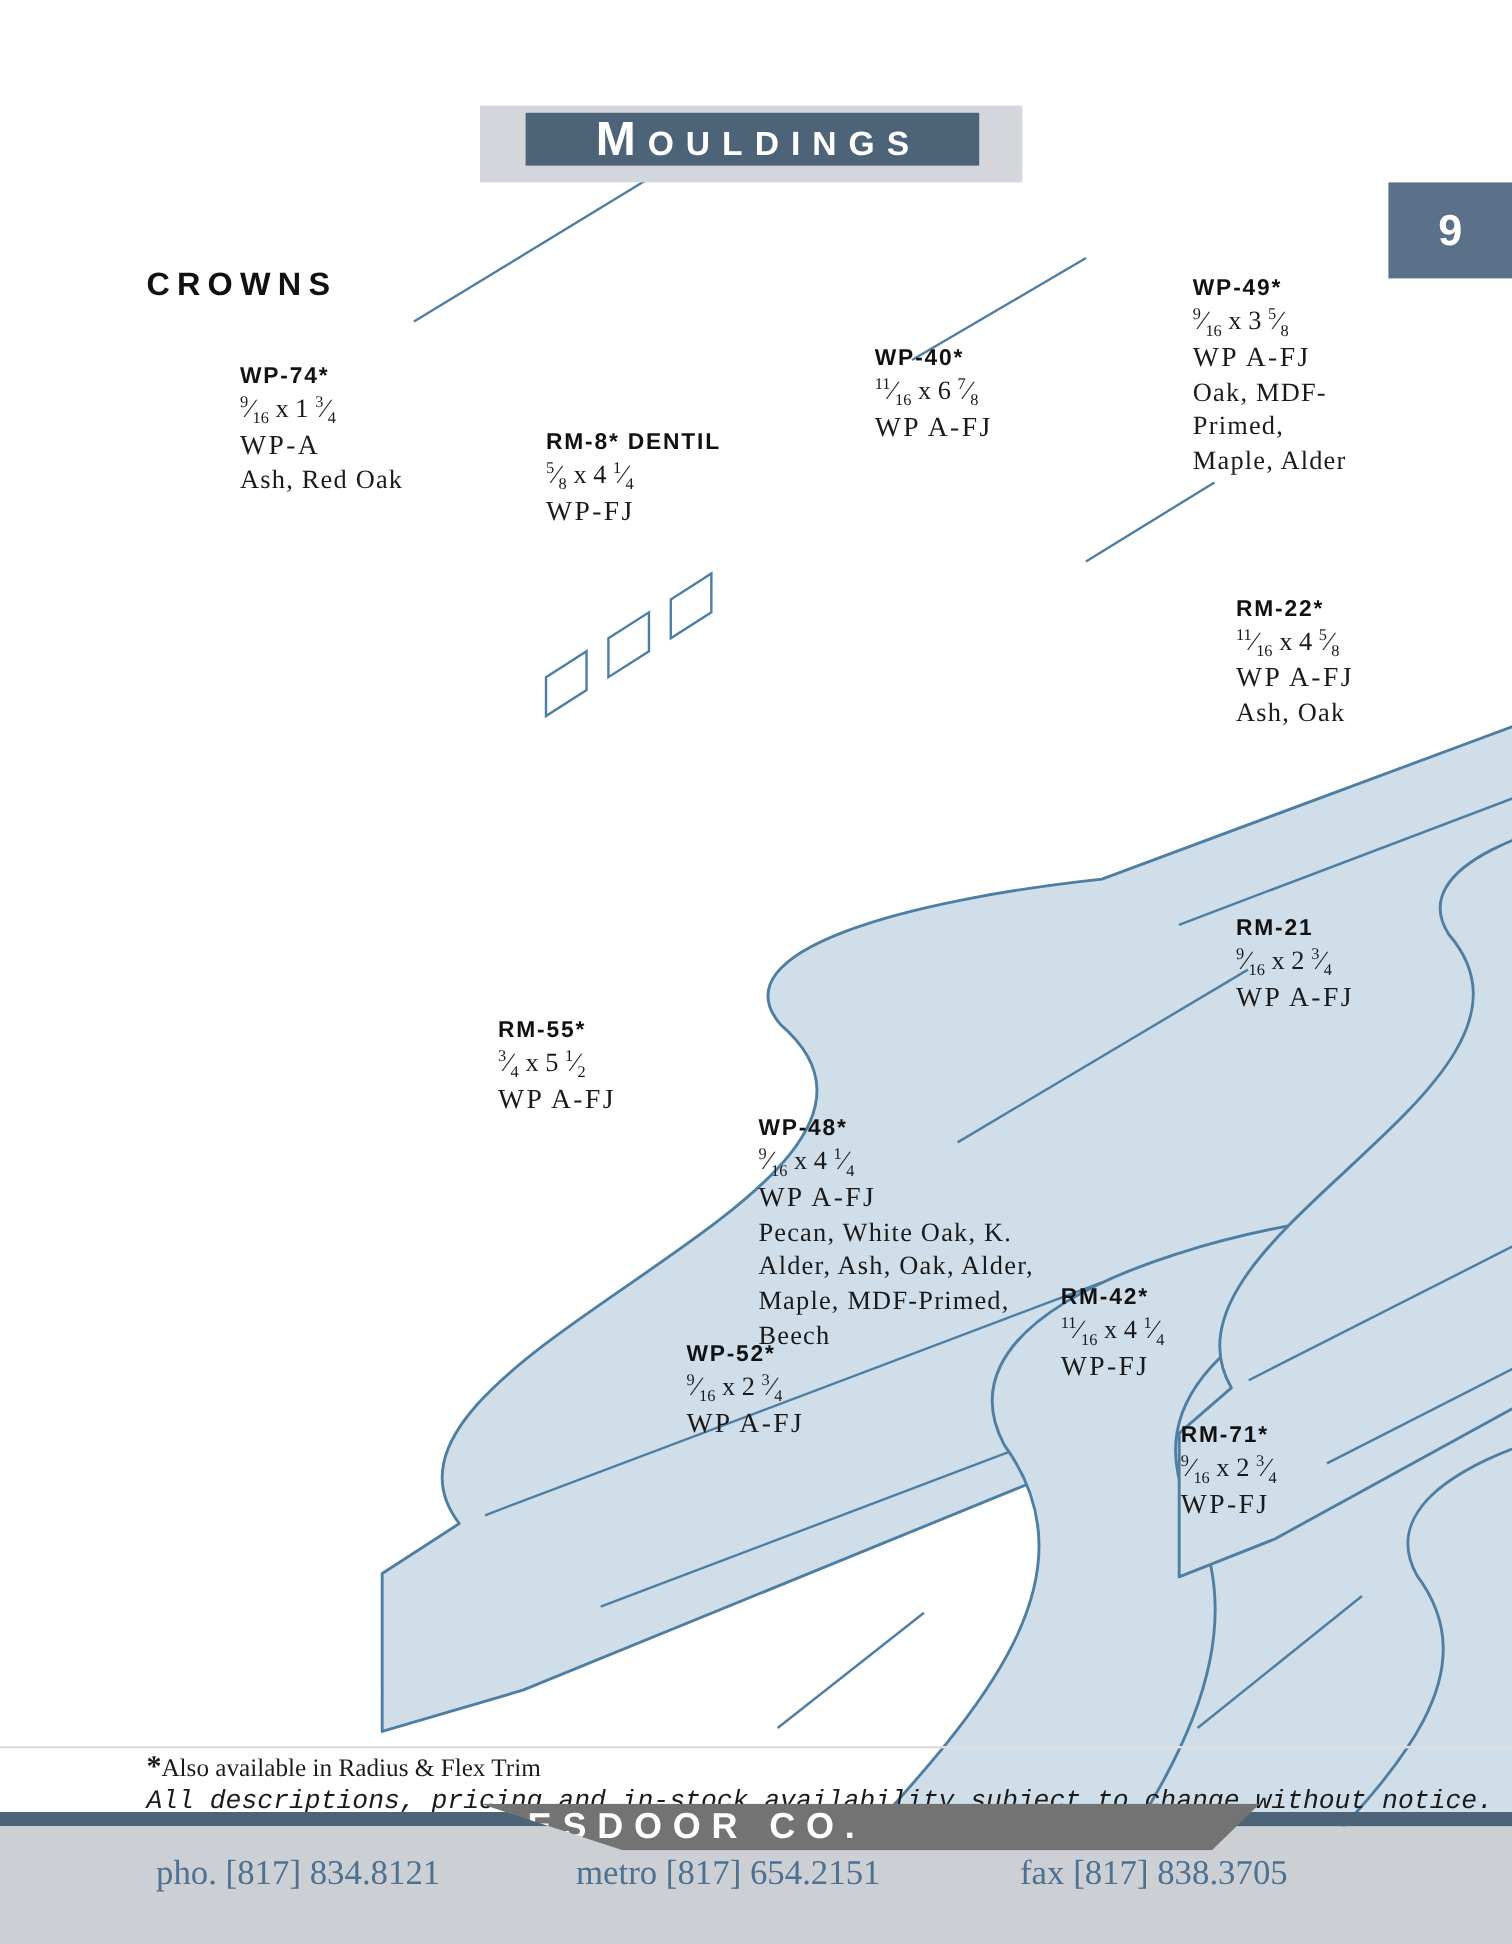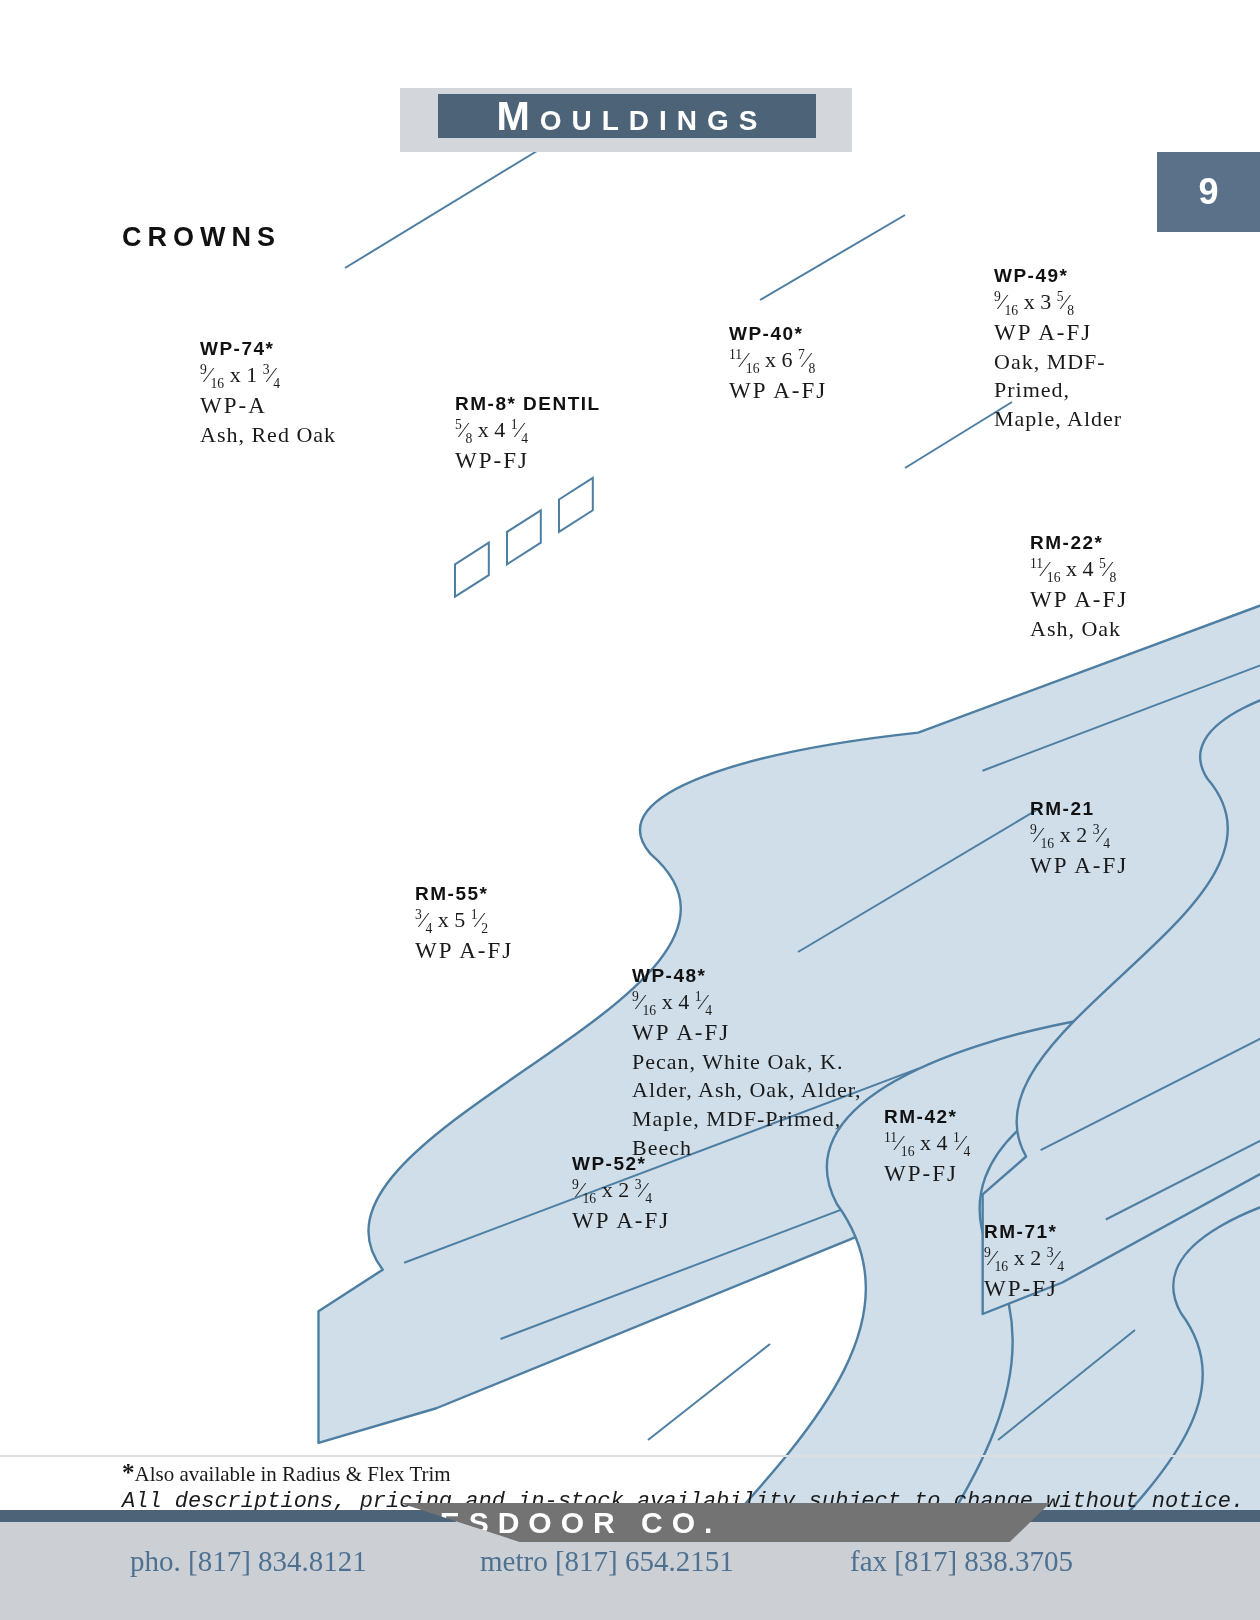--- a/index.html
+++ b/index.html
@@ -20,21 +20,21 @@
   .section-heading{position:absolute;left:122px;top:222px;z-index:3;
             font-family:"Liberation Sans",sans-serif;font-weight:700;font-size:27px;letter-spacing:6px;color:#111;}
 
   
   .diagram{position:absolute;left:0;top:0;width:1260px;height:1620px;z-index:1;}
   .m-fill{fill:#cfdee9;stroke:#4e7ea2;stroke-width:2.4;stroke-linejoin:round;}
   .m-line{fill:none;stroke:#4e7ea2;stroke-width:2;}
   .m-dentil{fill:#ffffff;stroke:#4e7ea2;stroke-width:2;}
 
   
-  .item-label{position:absolute;z-index:2;margin-top:35px;}
+  .item-label{position:absolute;z-index:2;}
   .item-code{font-family:"Liberation Sans",sans-serif;font-weight:700;font-size:19px;
              letter-spacing:1.5px;color:#111;margin-bottom:2px;white-space:nowrap;}
   .item-size{font-size:22px;line-height:1.2;}
   .item-size sup{font-size:62%;}
   .item-size sub{font-size:62%;}
   .item-grade{font-size:23px;letter-spacing:2px;line-height:1.25;}
   .item-species{font-size:22px;letter-spacing:1px;line-height:1.3;}
 
   
   .divider{position:absolute;left:0;top:1455px;width:1260px;height:2px;background:#dcdee0;z-index:2;}

